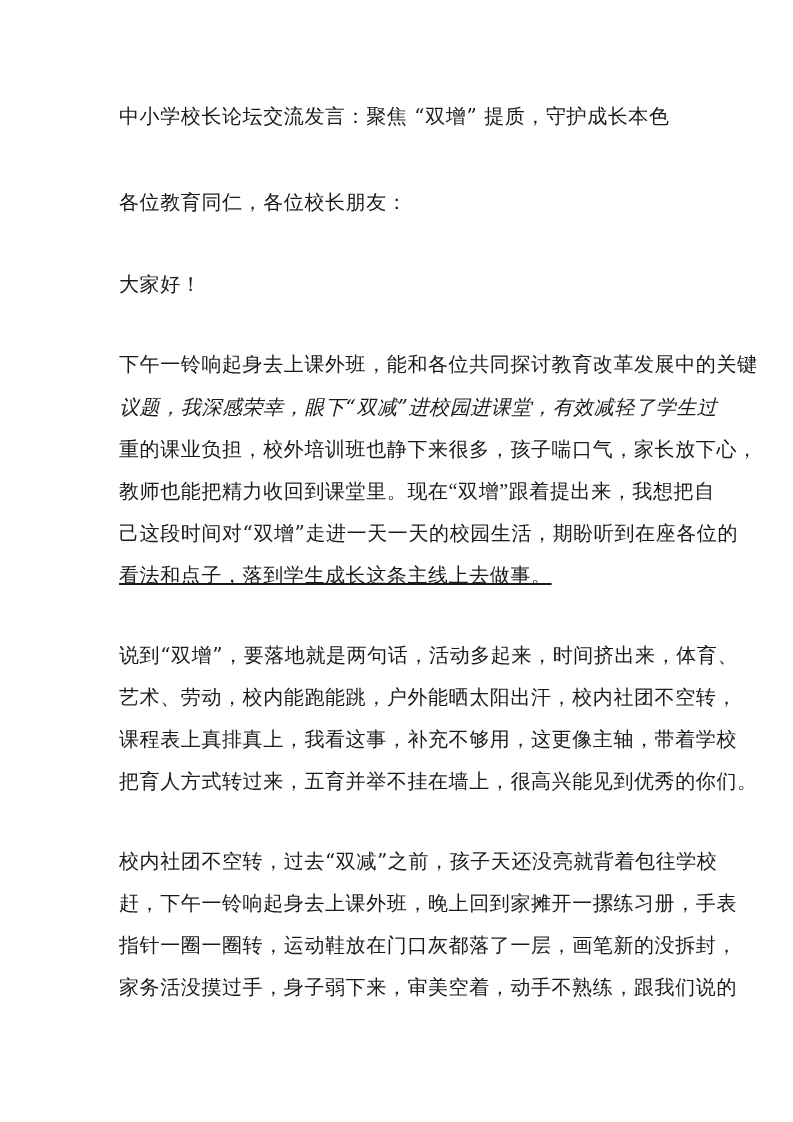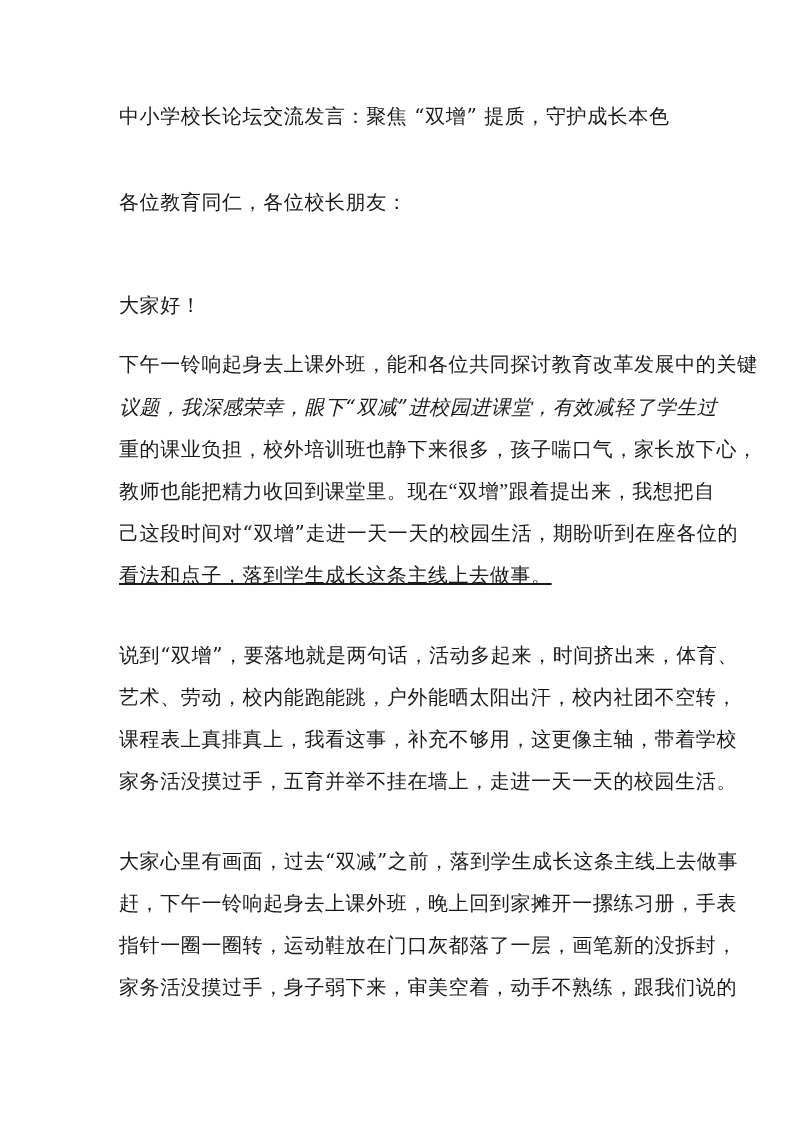--- a/index.html
+++ b/index.html
@@ -14,37 +14,37 @@
       font-size: 20px; line-height: 24px; letter-spacing: 0.6px;
     }
     .just { width: 553px; text-align: justify; text-align-last: justify; }
   </style>
 </head>
 <body>
 
 <div class="page">
   <div class="line" style="top:104px;">中小学校长论坛交流发言：聚焦 “双增” 提质，守护成长本色</div>
   <div class="line" style="top:190px;">各位教育同仁，各位校长朋友：</div>
-  <div class="line" style="top:272px;margin-top:21px;">大家好！</div>
+  <div class="line" style="top:272px;">大家好！</div>
 
   <div>
     <div class="line just" style="top:352px;">下午一铃响起身去上课外班，能和各位共同探讨教育改革发展中的关键</div>
     <div class="line just" style="top:395px;font-style:italic;">议题，我深感荣幸，眼下“双减”进校园进课堂，有效减轻了学生过</div>
     <div class="line just" style="top:437px;">重的课业负担，校外培训班也静下来很多，孩子喘口气，家长放下心，</div>
     <div class="line just" style="top:479px;font-family:Liberation Serif, serif;">教师也能把精力收回到课堂里。现在“双增”跟着提出来，我想把自</div>
     <div class="line just" style="top:521px;">己这段时间对“双增”走进一天一天的校园生活，期盼听到在座各位的</div>
     <div class="line" style="top:563px;text-decoration:underline;">看法和点子，落到学生成长这条主线上去做事。</div>
   </div>
 
   <div>
     <div class="line just" style="top:643px;">说到“双增”，要落地就是两句话，活动多起来，时间挤出来，体育、</div>
     <div class="line just" style="top:685px;">艺术、劳动，校内能跑能跳，户外能晒太阳出汗，校内社团不空转，</div>
     <div class="line just" style="top:727px;">课程表上真排真上，我看这事，补充不够用，这更像主轴，带着学校</div>
-    <div class="line just" style="top:769px;">家务活没摸过手，五育并举不挂在墙上，走进一天一天的校园生活。</div>
+    <div class="line just" style="top:769px;">把育人方式转过来，五育并举不挂在墙上，很高兴能见到优秀的你们。</div>
   </div>
 
   <div>
-    <div class="line just" style="top:849px;">大家心里有画面，过去“双减”之前，落到学生成长这条主线上去做事</div>
+    <div class="line just" style="top:849px;">校内社团不空转，过去“双减”之前，孩子天还没亮就背着包往学校</div>
     <div class="line just" style="top:891px;">赶，下午一铃响起身去上课外班，晚上回到家摊开一摞练习册，手表</div>
     <div class="line just" style="top:933px;">指针一圈一圈转，运动鞋放在门口灰都落了一层，画笔新的没拆封，</div>
     <div class="line just" style="top:975px;">家务活没摸过手，身子弱下来，审美空着，动手不熟练，跟我们说的</div>
   </div>
 </div>
 
 </body></html>

